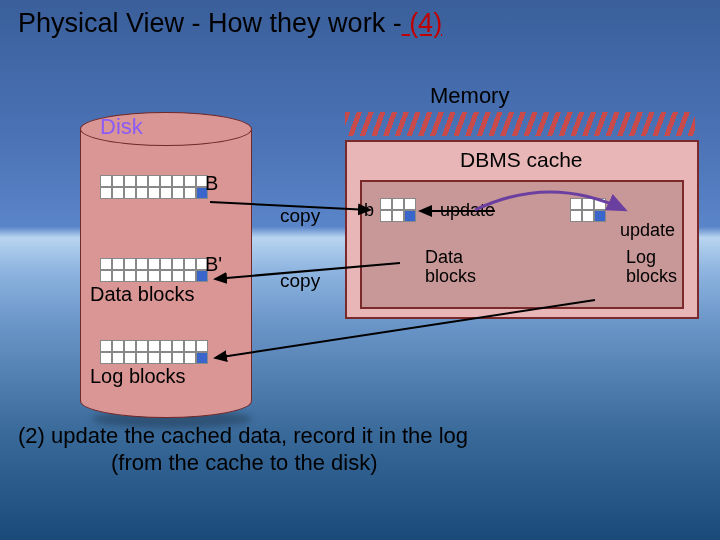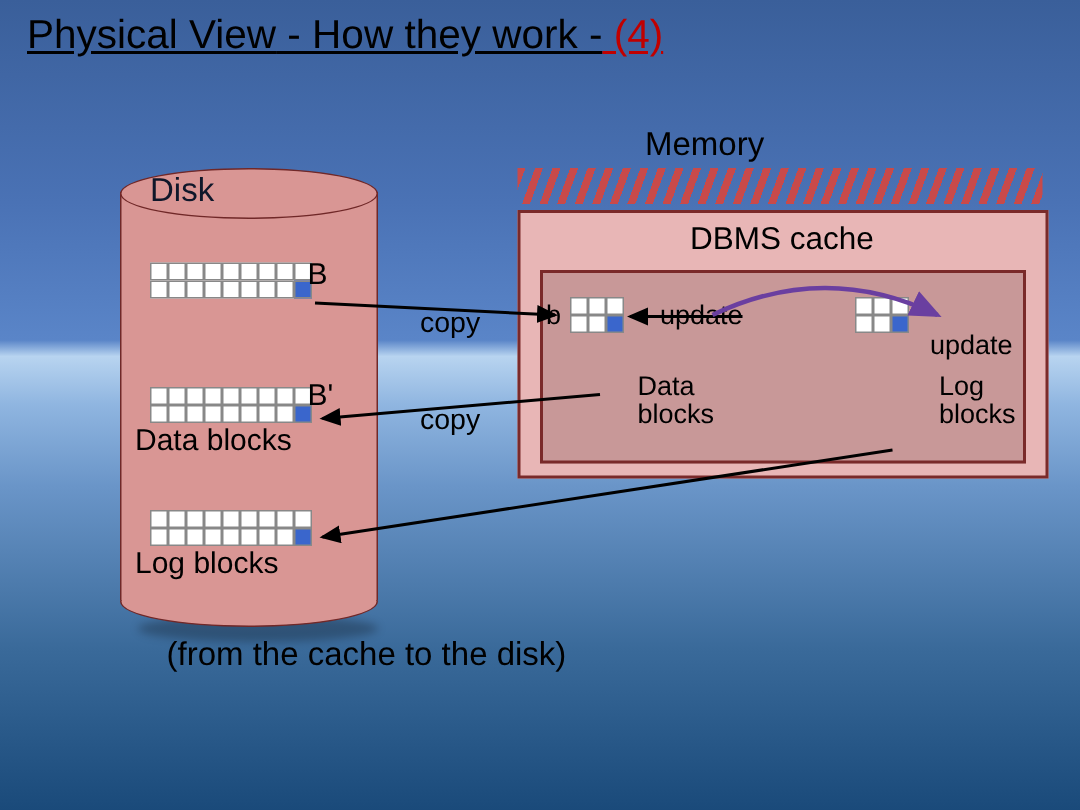--- a/index.html
+++ b/index.html
@@ -1,32 +1,32 @@
 <!DOCTYPE html>
 <html><head>
 <meta charset="utf-8">
 <style>
 html,body{margin:0;padding:0}
 body{width:720px;height:540px;font-family:"Tahoma","Arial",sans-serif;overflow:hidden;
 background:linear-gradient(to bottom,#3a5f9a 0%,#4a72b5 25%,#5a85c8 42%,#b8d4f0 44%,#8fb5e0 50%,#6a95c8 60%,#3a6a9a 80%,#1a4a7a 100%)}
 .title{position:absolute;left:18px;top:8px;font-size:27px;color:#000}
-.title .u{text-decoration:underline}
+.title .u{}
 .title .red{color:#c00000;text-decoration:underline}
 
 
 .disk-top{position:absolute;left:80px;top:112px;width:170px;height:32px;border-radius:50%;
 background:#d99694;border:1px solid #702828;z-index:2}
 .disk-body{position:absolute;left:80px;top:128px;width:170px;height:272px;
 background:#d99694;border-left:1px solid #702828;border-right:1px solid #702828;z-index:1}
 .disk-bot{position:absolute;left:80px;top:384px;width:170px;height:32px;border-radius:50%;
 background:#d99694;border:1px solid #702828;z-index:0}
 .disk-shadow{position:absolute;left:92px;top:410px;width:160px;height:18px;border-radius:50%;
 background:rgba(0,0,0,.25);filter:blur(3px);z-index:0}
 
-.disk-label{position:absolute;left:100px;top:114px;font-size:22px;color:#0f172a;z-index:3}
+.disk-label{position:absolute;left:100px;top:114px;font-size:22px;color:#8b5cf6;z-index:3}
 
 .grid{position:absolute;display:grid;grid-template-columns:repeat(9,12px);grid-auto-rows:12px;z-index:3}
 .grid div{border:1px solid #888;background:#fff}
 .grid .blue{background:#3a66cc}
 .g1{left:100px;top:175px}
 .g2{left:100px;top:258px}
 .g3{left:100px;top:340px}
 .lbl{position:absolute;font-size:20px;color:#000;z-index:3}
 .lblB{left:205px;top:172px}
 .lblBp{left:205px;top:253px}
@@ -220,14 +220,15 @@
       <defs>
         <marker id="ah5" markerWidth="8" markerHeight="8" refX="6" refY="3" orient="auto">
           <path d="M0,0 L7,3 L0,6 Z" fill="#6a3fa0"></path>
         </marker>
       </defs>
 <path d="M5,28 Q80,-8 155,28" stroke="#6a3fa0" stroke-width="3" fill="none" marker-end="url(#ah5)"></path>
     </svg>
 </div>
 
 <div class="steps">
+  <div>(2) update the cached data, record it in the log</div>
   <div class="indent">(from the cache to the disk)</div>
 </div>
 
 </body></html>

